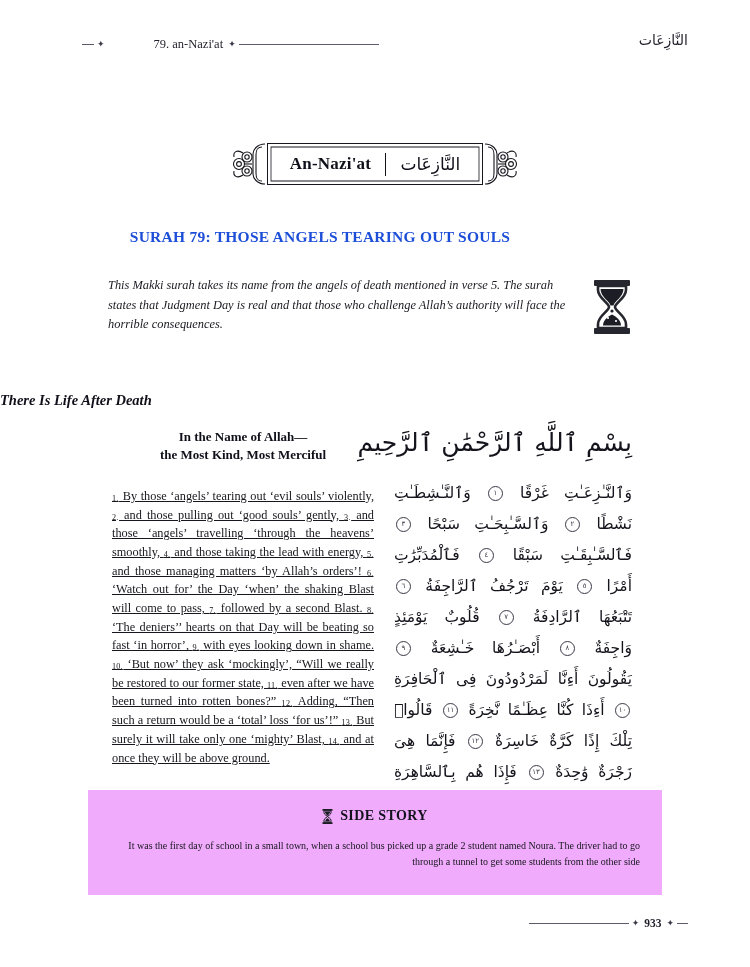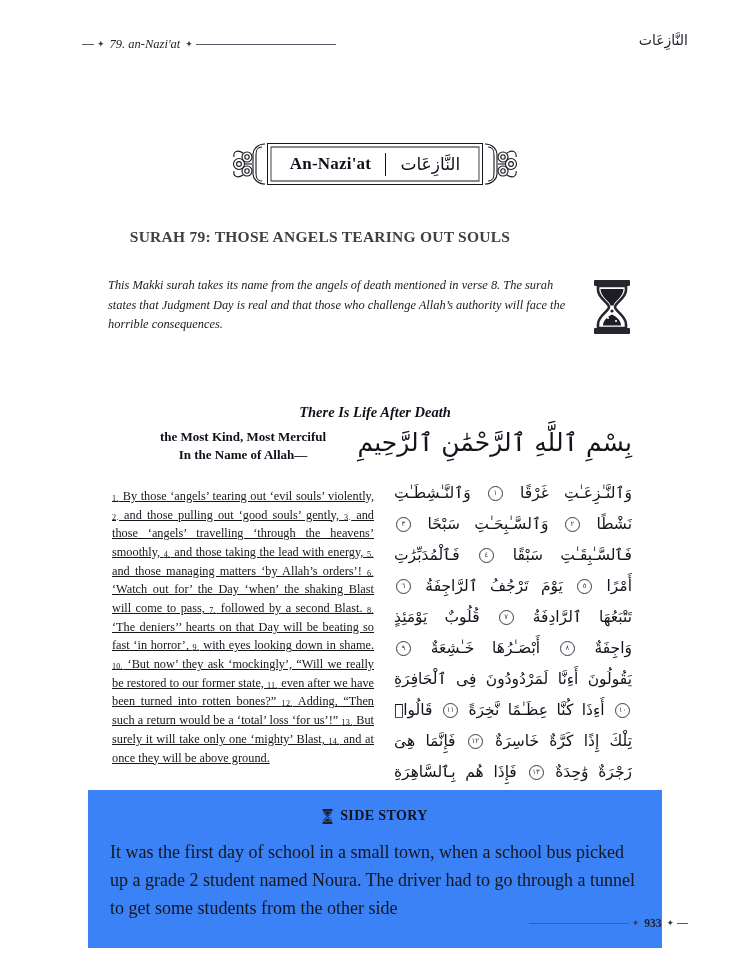--- a/index.html
+++ b/index.html
@@ -45,24 +45,24 @@
     background: #5a5a6a;
     margin-left: 2px;
   }
   .hdr-diamond {
     color: #3a3a4a;
     font-size: 9px;
     line-height: 1;
     margin: 0 1px;
   }
   .hdr-title {
-    font-style: italic;
     font-size: 12.5px;
     color: #1f1f2b;
     padding: 0 4px;
+    margin-left: 44px;
   }
   .hdr-right {
     position: absolute;
     right: 62px;
     top: -2px;
     font-size: 14px;
     color: #1f1f2b;
     direction: rtl;
     font-family: "DejaVu Sans", sans-serif;
   }
@@ -118,21 +118,21 @@
   
   .surah-heading {
     position: absolute;
     top: 228px;
     left: 0;
     width: 640px;
     text-align: center;
     font-size: 15.5px;
     font-weight: bold;
     letter-spacing: .25px;
-    color: #404040;
+    color: #1d4ed8;
   }
 
   
   .intro-row {
     position: absolute;
     top: 276px;
     left: 108px;
     width: 560px;
     display: flex;
     align-items: flex-start;
@@ -148,24 +148,23 @@
   .hourglass-big {
     margin-left: 16px;
     margin-top: 2px;
     width: 44px;
     height: 58px;
   }
 
   
   .section-title {
     position: absolute;
-    top: 404px;
+    top: 392px;
     left: 0;
     width: 750px;
-    text-align: center;
     font-size: 14.5px;
     font-weight: bold;
     font-style: italic;
     color: #10101a;
   }
 
   
   .cols {
     position: absolute;
     top: 428px;
@@ -239,45 +238,45 @@
     margin: 0 2px;
     font-family: "DejaVu Sans", sans-serif;
   }
 
   
   .side-story {
     position: absolute;
     top: 790px;
     left: 88px;
     width: 574px;
-    background: #3b82f6;
+    background: #f0abfc;
     padding: 18px 22px 26px 22px;
     box-sizing: border-box;
   }
   .ss-title {
     text-align: center;
     font-size: 14px;
     font-weight: bold;
     letter-spacing: .4px;
     color: #12121c;
     margin-bottom: 14px;
     display: flex;
     align-items: center;
     justify-content: center;
     gap: 7px;
   }
   .ss-glyph {
     width: 11px;
     height: 15px;
   }
   .ss-body {
-    font-size: 18px;
+    font-size: 10px;
     line-height: 1.56;
     color: #16161c;
-    text-align: left;
+    text-align: right;
   }
 
   
   .page-footer {
     position: absolute;
     bottom: 36px;
     right: 62px;
     display: flex;
     align-items: center;
     height: 16px;
@@ -352,40 +351,40 @@
         <path d="M12 35 C6 39 2 36 3 31"></path>
         <path d="M21 24 L13 24"></path>
       </g>
     </svg>
   </div>
 </div>
 
 <div class="surah-heading">SURAH 79: THOSE ANGELS TEARING OUT SOULS</div>
 
 <div class="intro-row">
-  <div class="intro-text">This Makki surah takes its name from the angels of death mentioned in verse 8. The surah states that Judgment Day is real and that those who challenge Allah’s authority will face the horrible consequences.</div>
+  <div class="intro-text">This Makki surah takes its name from the angels of death mentioned in verse 5. The surah states that Judgment Day is real and that those who challenge Allah’s authority will face the horrible consequences.</div>
   <svg class="hourglass-big" viewBox="0 0 44 58">
     <rect x="4" y="2" width="36" height="6" rx="1" fill="#26262e"></rect>
     <rect x="4" y="50" width="36" height="6" rx="1" fill="#26262e"></rect>
     <path d="M8 8 L36 8 L36 12 C36 20 25 25 25 29 C25 33 36 38 36 46 L36 50 L8 50 L8 46 C8 38 19 33 19 29 C19 25 8 20 8 12 Z" fill="none" stroke="#26262e" stroke-width="2.6"></path>
     <path d="M10.5 11 L33.5 11 C33.5 19 23.6 24 23.6 27.5 L20.4 27.5 C20.4 24 10.5 19 10.5 11 Z" fill="#1d1d25"></path>
     <path d="M13 47.5 C13 41 20 37.5 22 36.5 C24 37.5 31 41 31 47.5 Z" fill="#1d1d25"></path>
     <circle cx="22" cy="33" r="1.6" fill="#1d1d25"></circle>
     <circle cx="18" cy="40" r="1.1" fill="#ffffff"></circle>
     <circle cx="26" cy="43" r="1.1" fill="#ffffff"></circle>
   </svg>
 </div>
 
 <div class="section-title">There Is Life After Death</div>
 
 <div class="cols">
   <div class="col-en">
     <div class="bism-en">
+      <div>In the Name of Allah—</div>
       <div>the Most Kind, Most Merciful</div>
-      <div>In the Name of Allah—</div>
     </div>
     <div class="trans" id="translation-body"><span class="vnum">1.</span><span> By those ‘angels’ tearing out ‘evil souls’ violently, </span><span class="vnum">2.</span><span> and those pulling out ‘good souls’ gently, </span><span class="vnum">3.</span><span> and those ‘angels’ travelling ‘through the heavens’ smoothly, </span><span class="vnum">4.</span><span> and those taking the lead with energy, </span><span class="vnum">5.</span><span> and those managing matters ‘by Allah’s orders’! </span><span class="vnum">6.</span><span> ‘Watch out for’ the Day ‘when’ the shaking Blast will come to pass, </span><span class="vnum">7.</span><span> followed by a second Blast. </span><span class="vnum">8.</span><span> ‘The deniers’’ hearts on that Day will be beating so fast ‘in horror’, </span><span class="vnum">9.</span><span> with eyes looking down in shame. </span><span class="vnum">10.</span><span> ‘But now’ they ask ‘mockingly’, “Will we really be restored to our former state, </span><span class="vnum">11.</span><span> even after we have been turned into rotten bones?” </span><span class="vnum">12.</span><span> Adding, “Then such a return would be a ‘total’ loss ‘for us’!” </span><span class="vnum">13.</span><span> But surely it will take only one ‘mighty’ Blast, </span><span class="vnum">14.</span><span> and at once they will be above ground. </span></div>
   </div>
 
   <div class="col-ar">
     <div class="bism-ar">بِسْمِ ٱللَّهِ ٱلرَّحْمَٰنِ ٱلرَّحِيمِ</div>
     <div class="ayat" id="arabic-body"><span>وَٱلنَّـٰزِعَـٰتِ غَرْقًا </span><span class="ayah-mark">١</span> <span>وَٱلنَّـٰشِطَـٰتِ نَشْطًا </span><span class="ayah-mark">٢</span> <span>وَٱلسَّـٰبِحَـٰتِ سَبْحًا </span><span class="ayah-mark">٣</span> <span>فَٱلسَّـٰبِقَـٰتِ سَبْقًا </span><span class="ayah-mark">٤</span> <span>فَٱلْمُدَبِّرَٰتِ أَمْرًا </span><span class="ayah-mark">٥</span> <span>يَوْمَ تَرْجُفُ ٱلرَّاجِفَةُ </span><span class="ayah-mark">٦</span> <span>تَتْبَعُهَا ٱلرَّادِفَةُ </span><span class="ayah-mark">٧</span> <span>قُلُوبٌ يَوْمَئِذٍ وَاجِفَةٌ </span><span class="ayah-mark">٨</span> <span>أَبْصَـٰرُهَا خَـٰشِعَةٌ </span><span class="ayah-mark">٩</span> <span>يَقُولُونَ أَءِنَّا لَمَرْدُودُونَ فِى ٱلْحَافِرَةِ </span><span class="ayah-mark">١٠</span> <span>أَءِذَا كُنَّا عِظَـٰمًا نَّخِرَةً </span><span class="ayah-mark">١١</span> <span>قَالُوا۟ تِلْكَ إِذًا كَرَّةٌ خَاسِرَةٌ </span><span class="ayah-mark">١٢</span> <span>فَإِنَّمَا هِىَ زَجْرَةٌ وَٰحِدَةٌ </span><span class="ayah-mark">١٣</span> <span>فَإِذَا هُم بِٱلسَّاهِرَةِ </span><span class="ayah-mark">١٤</span> </div>
   </div>
 </div>
 

